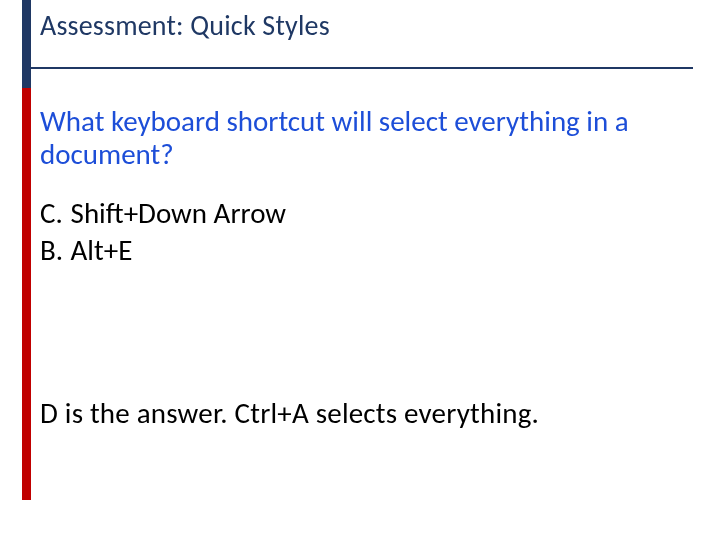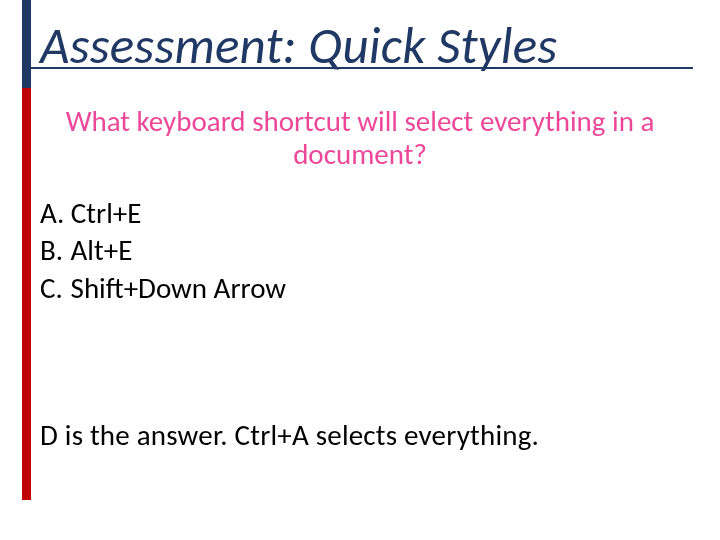--- a/index.html
+++ b/index.html
@@ -30,65 +30,62 @@
     position: absolute;
     left: 22px;
     top: 0;
     width: 9px;
     height: 88px;
     background: #1f3864;
   }
   .title {
     position: absolute;
     left: 40px;
-    top: 14px;
-    font-size: 51px;
+    top: 8px;
+    font-size: 28px;
     color: #1f3864;
     font-weight: 400;
     letter-spacing: 0.2px;
-    font-style: italic;
   }
   .title-underline {
     position: absolute;
     left: 31px;
     top: 67px;
     width: 662px;
     height: 2px;
     background: #1f3864;
   }
   .question {
     position: absolute;
     left: 40px;
     top: 105px;
     font-size: 29px;
-    color: #ec4899;
+    color: #1d4ed8;
     line-height: 1.15;
     width: 640px;
-    text-align: center;
   }
   .options {
     position: absolute;
     left: 40px;
     top: 195px;
     font-size: 29px;
     color: #000000;
     line-height: 1.25;
   }
   .options div {
     margin-bottom: 1px;
   }
   .answer {
     position: absolute;
     left: 40px;
     top: 395px;
     font-size: 29px;
     color: #000000;
     width: 660px;
     letter-spacing: 0.2px;
-    margin-top: 22px;
   }
   .copyright {
     position: absolute;
     right: 20px;
     bottom: 34px;
     font-size: 10px;
     color: #a6a6a6;
     letter-spacing: 0.2px;
   }
   .opt-label { display: inline-block; min-width: 24px; }
@@ -101,29 +98,25 @@
   <div class="accent-bar"></div>
   <div class="accent-overlay-top"></div>
 
   <div class="title">Assessment: Quick Styles</div>
   <div class="title-underline"></div>
 
   <div class="question">What keyboard shortcut will select everything in a document?</div>
 
   <div class="options">
     <div>
-      <span class="opt-label">A.</span>
-      <span>Ctrl+E</span>
+      <span class="opt-label">C.</span>
+      <span>Shift+Down Arrow</span>
     </div>
     <div>
       <span class="opt-label">B.</span>
       <span>Alt+E</span>
-    </div>
-    <div>
-      <span class="opt-label">C.</span>
-      <span>Shift+Down Arrow</span>
     </div>
   </div>
 
   <div class="answer">D is the answer. Ctrl+A selects everything.</div>
 
 
 </div>
 
 </body></html>

